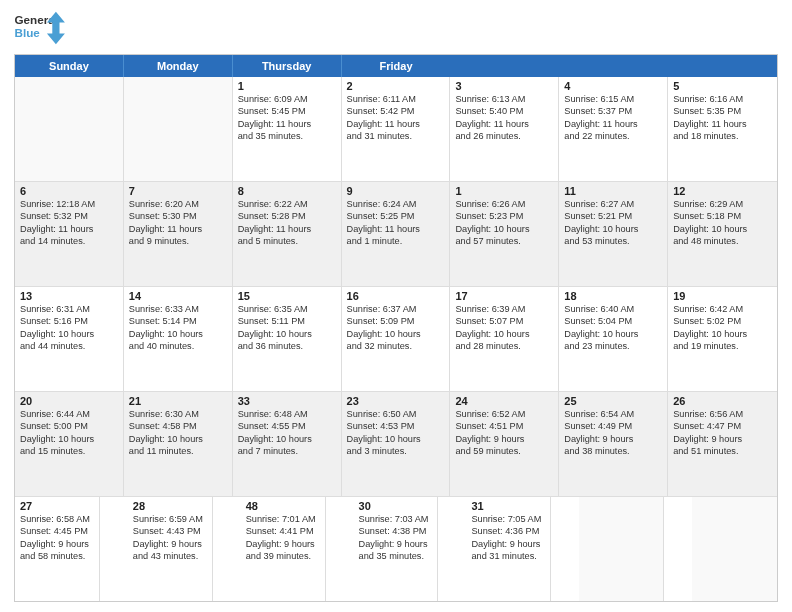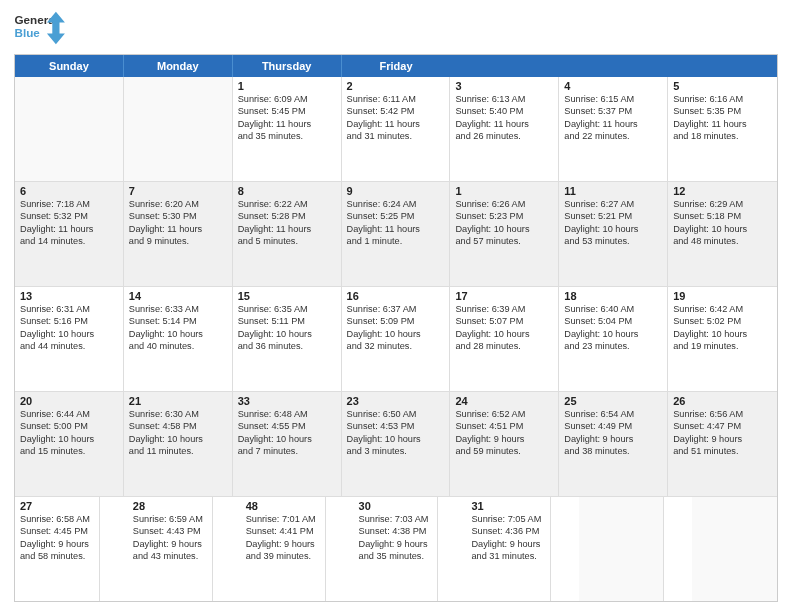--- a/index.html
+++ b/index.html
@@ -154,21 +154,21 @@
             <div class="day-num">5</div>
             <div class="cell-line">Sunrise: 6:16 AM</div>
             <div class="cell-line">Sunset: 5:35 PM</div>
             <div class="cell-line">Daylight: 11 hours</div>
             <div class="cell-line">and 18 minutes.</div>
           </div>
         </div>
         <div class="cal-row">
           <div class="cal-cell shaded">
             <div class="day-num">6</div>
-            <div class="cell-line">Sunrise: 7:18 AM</div>
+            <div class="cell-line">Sunrise: 12:18 AM</div>
             <div class="cell-line">Sunset: 5:32 PM</div>
             <div class="cell-line">Daylight: 11 hours</div>
             <div class="cell-line">and 14 minutes.</div>
           </div>
           <div class="cal-cell shaded">
             <div class="day-num">7</div>
             <div class="cell-line">Sunrise: 6:20 AM</div>
             <div class="cell-line">Sunset: 5:30 PM</div>
             <div class="cell-line">Daylight: 11 hours</div>
             <div class="cell-line">and 9 minutes.</div>

